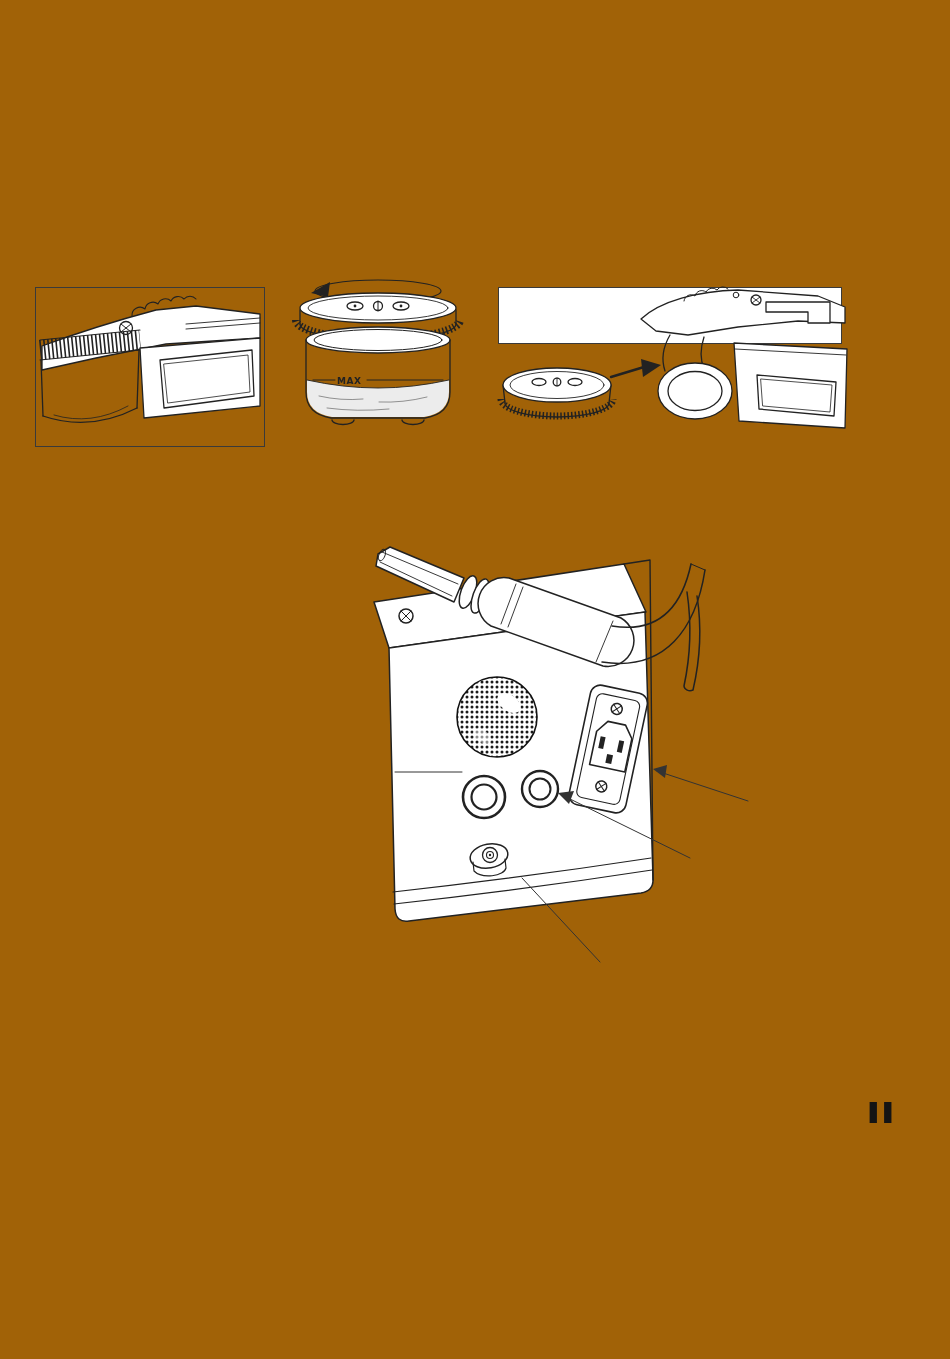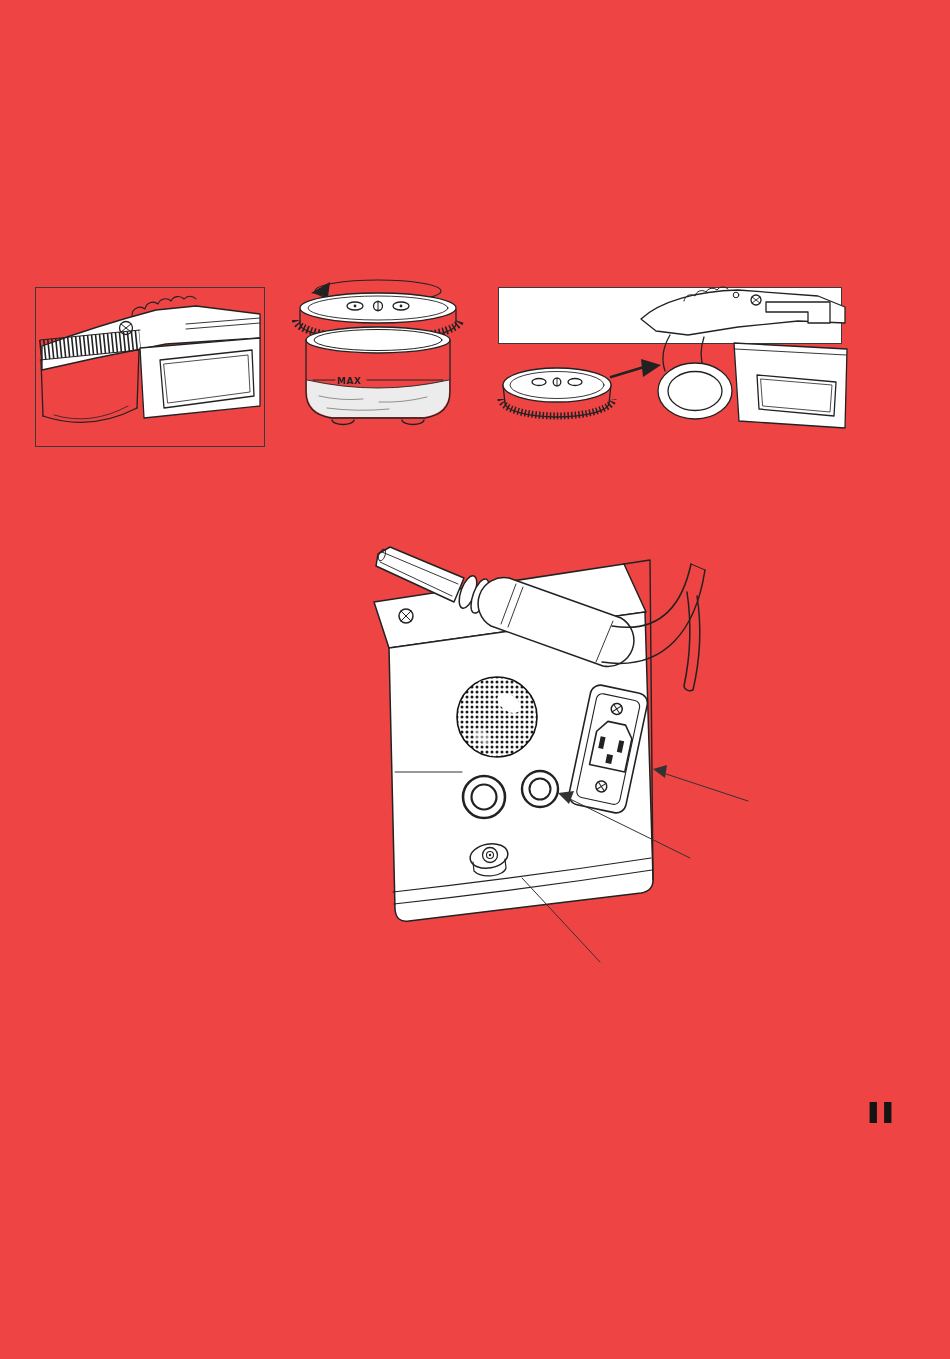--- a/index.html
+++ b/index.html
@@ -1,18 +1,18 @@
 <!DOCTYPE html>
 <html><head>
 <meta charset="utf-8">
 <style>
   html,body{margin:0;padding:0;background:#ffffff;}
   body{width:950px;height:1359px;position:relative;overflow:hidden;
        font-family:"DejaVu Sans", sans-serif;}
-  .page{position:absolute;inset:0;background:#ef4444;}
+  .page{position:absolute;inset:0;background:#a16207;}
   .fig{position:absolute;}
   .box{border:1.5px solid #3a3a3a;box-sizing:border-box;}
   .frame3{position:absolute;border:1.4px solid #3a3a3a;box-sizing:border-box;background:#fff;}
   svg{display:block;overflow:visible;}
   #page-marker{position:absolute;font-weight:bold;font-size:29px;color:#141414;
      transform:scaleX(1.35);transform-origin:left center;letter-spacing:0px;}
 </style>
 </head>
 <body>
 

